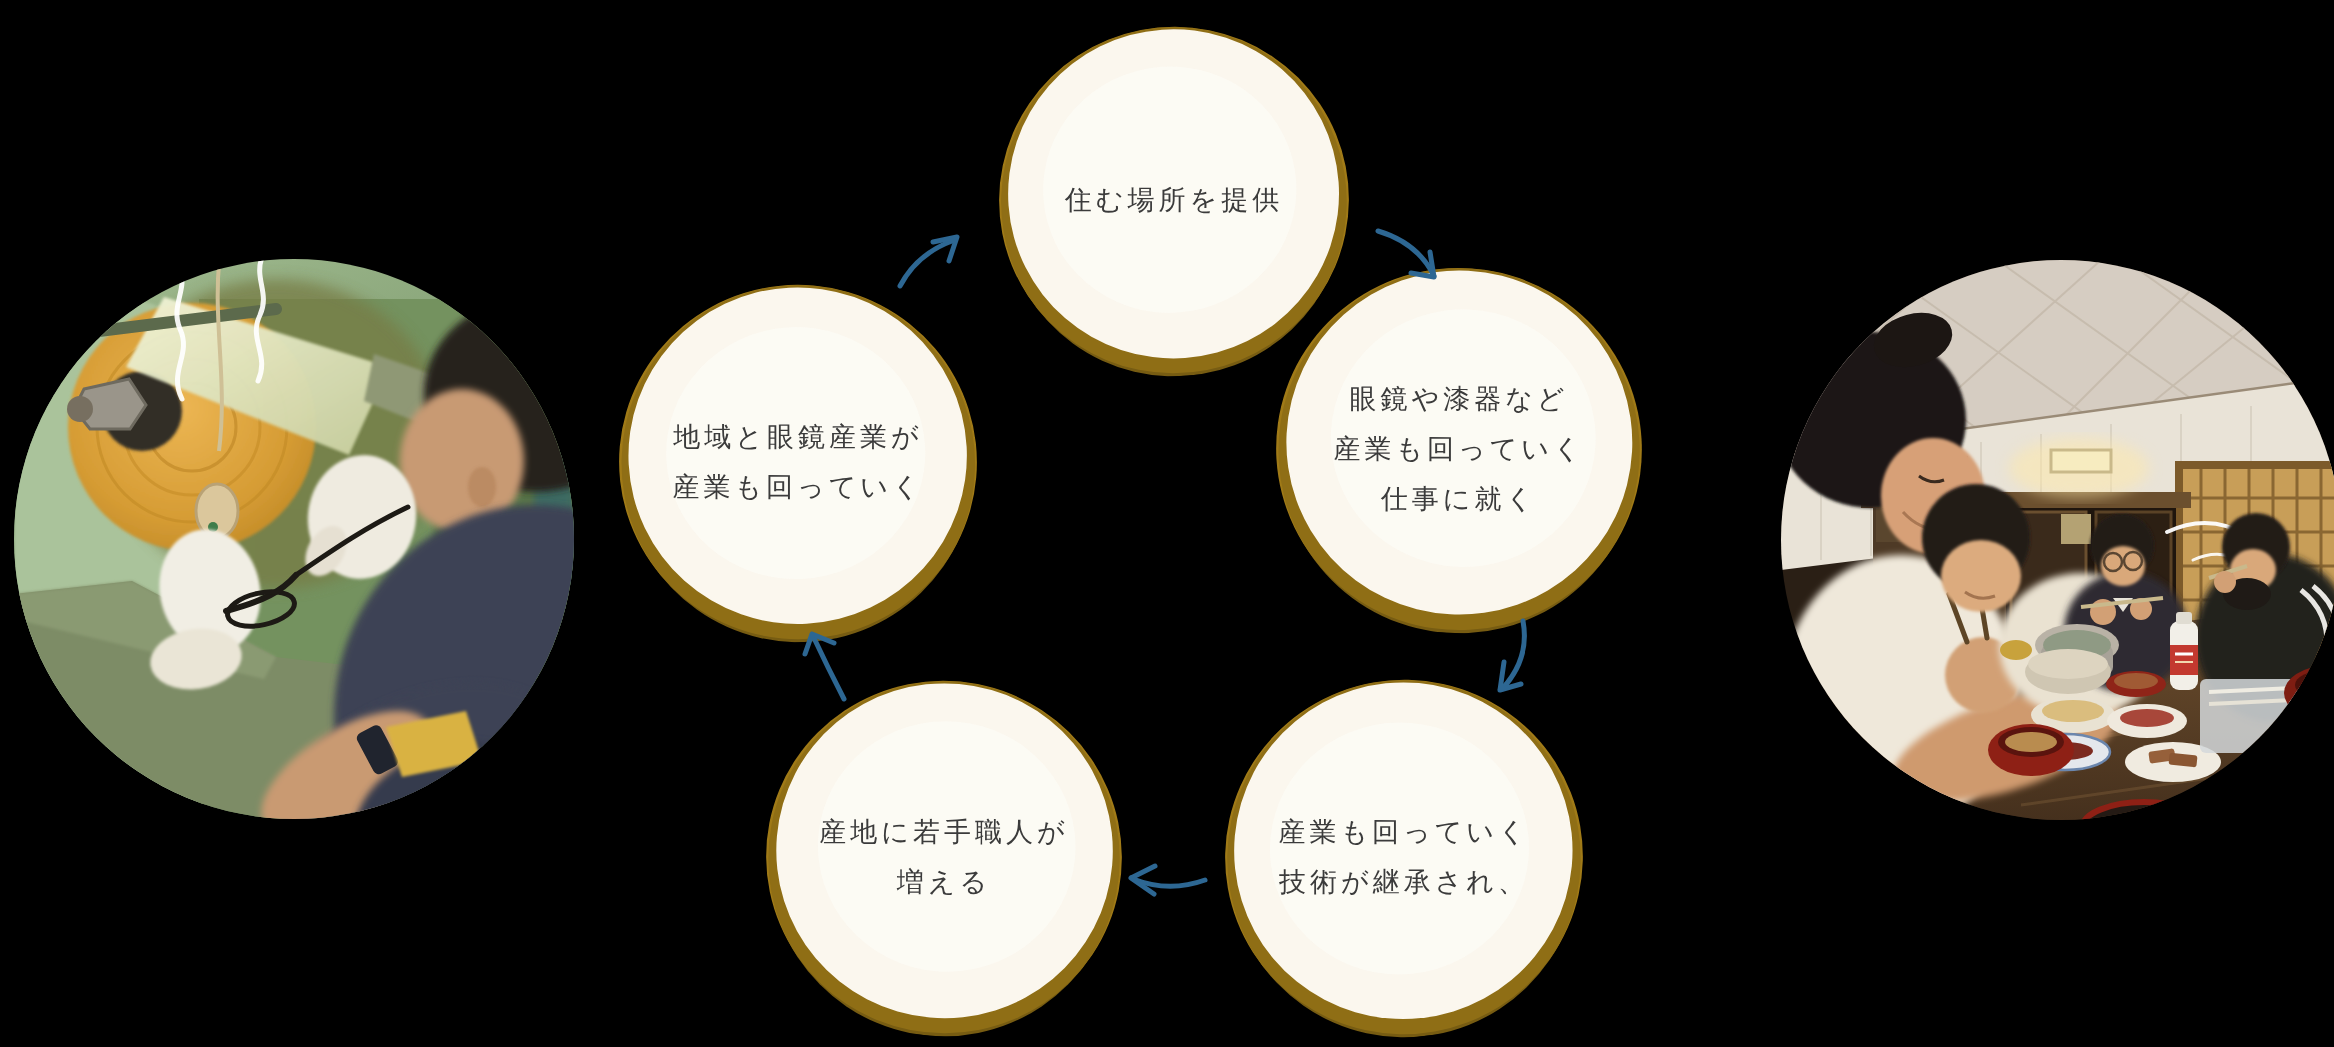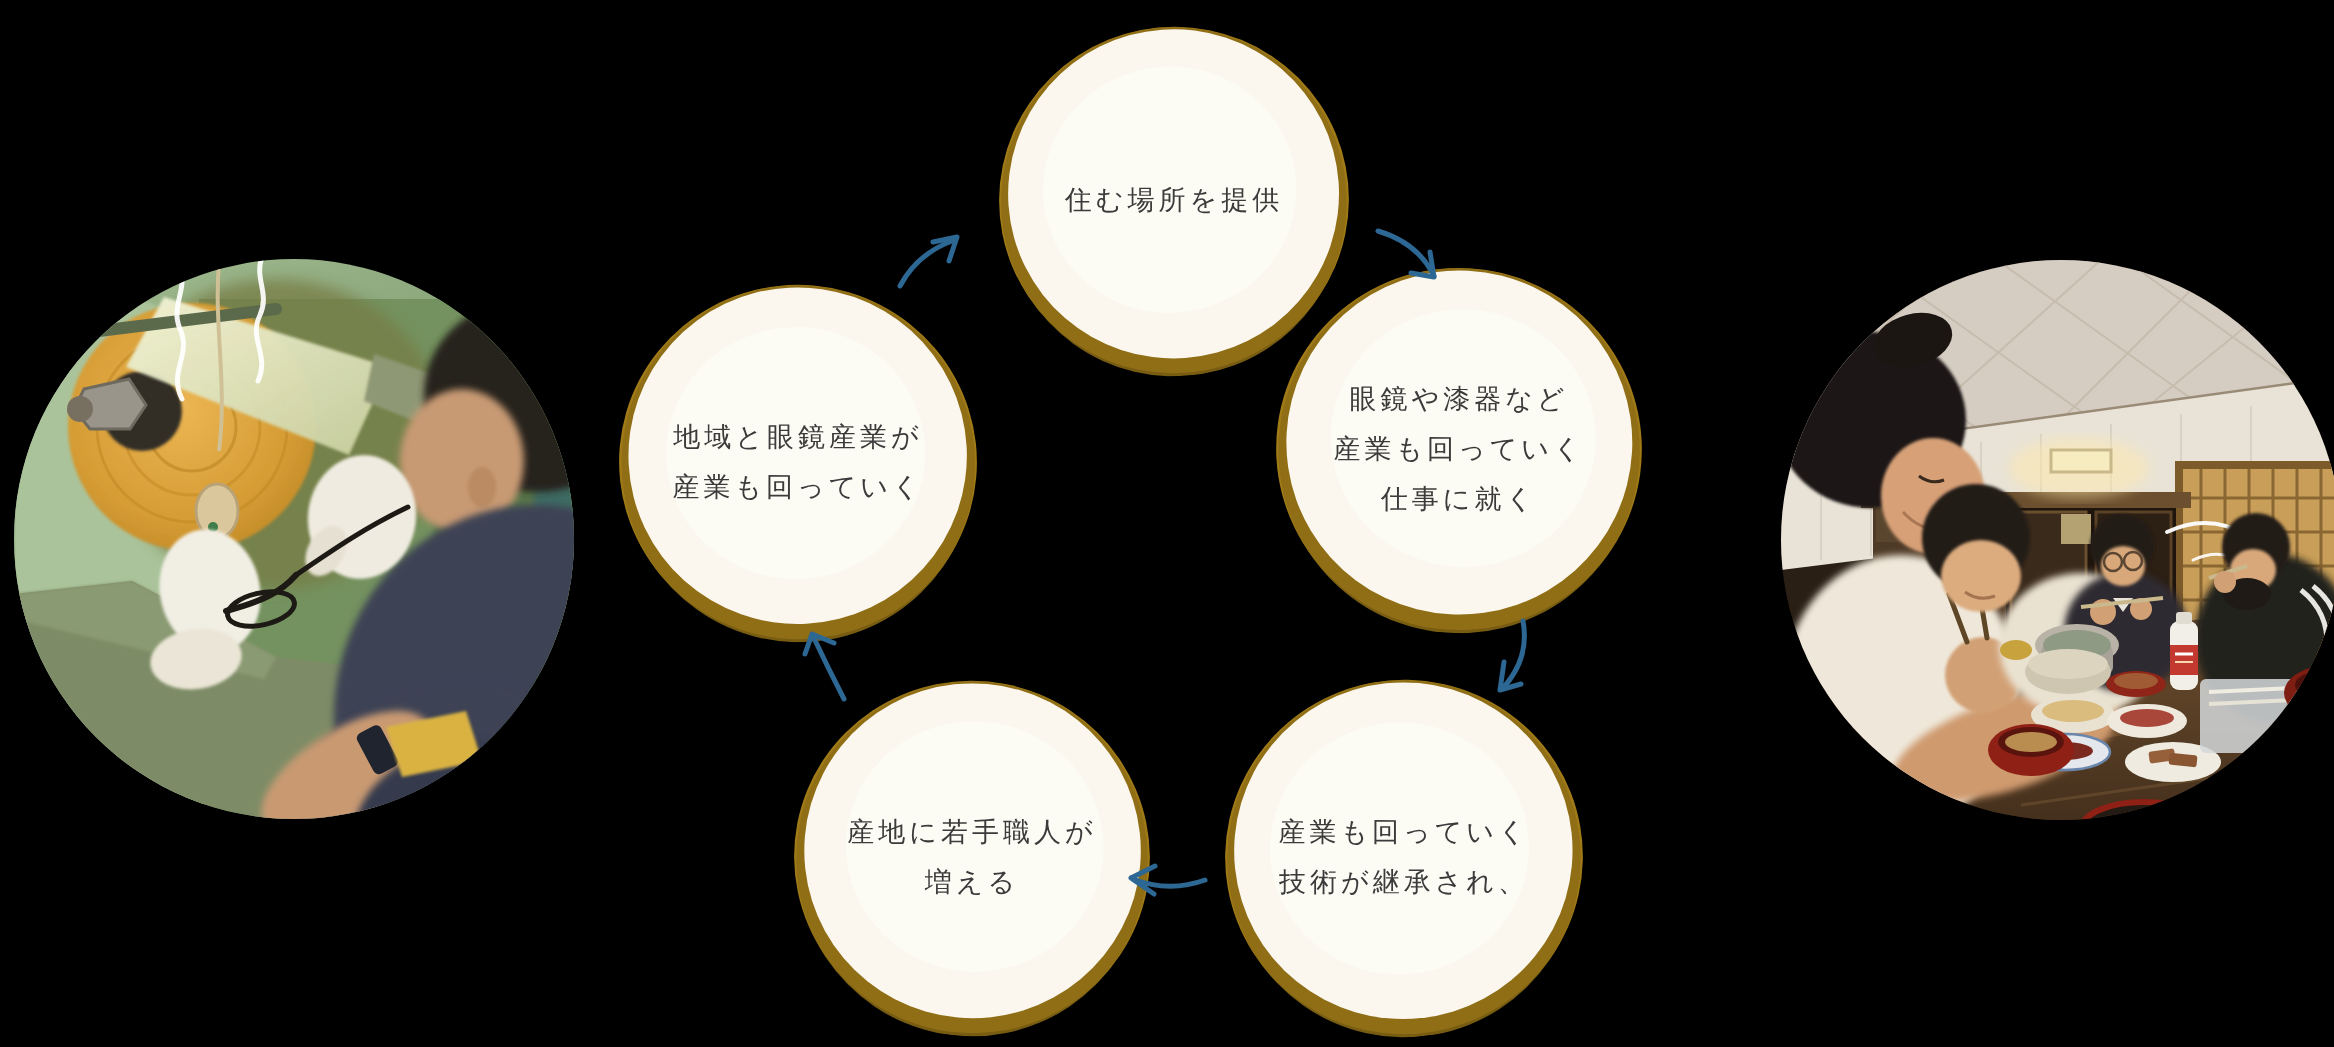--- a/index.html
+++ b/index.html
@@ -15,21 +15,21 @@
   
   .node{position:absolute;}
   .node .ring{position:absolute;inset:0;width:100%;height:100%;}
   .node .lines{position:absolute;inset:0;display:flex;flex-direction:column;
                align-items:center;justify-content:center;}
   .node .line{font-size:27px;line-height:50px;letter-spacing:4px;color:#3b3b3b;
               font-weight:500;white-space:nowrap;}
   .node-top        {left:987px; top:24px;  width:352px;height:352px;}
   .node-right-upper{left:1264px;top:265px; width:368px;height:368px;}
   .node-right-lower{left:1213px;top:677px; width:360px;height:360px;}
-  .node-left-lower {left:782px; top:678px; width:358px;height:358px;}
+  .node-left-lower {left:754px; top:678px; width:358px;height:358px;}
   .node-left-upper {left:607px; top:282px; width:360px;height:360px;}
 
   
   .center-label{position:absolute;left:932px;top:480px;width:460px;text-align:center;}
   .center-label .cline{font-size:41px;line-height:70px;font-weight:700;
                        letter-spacing:2px;color:#3d3d3e;white-space:nowrap;}
 
   
   .arrows{position:absolute;inset:0;pointer-events:none;}
 </style>

